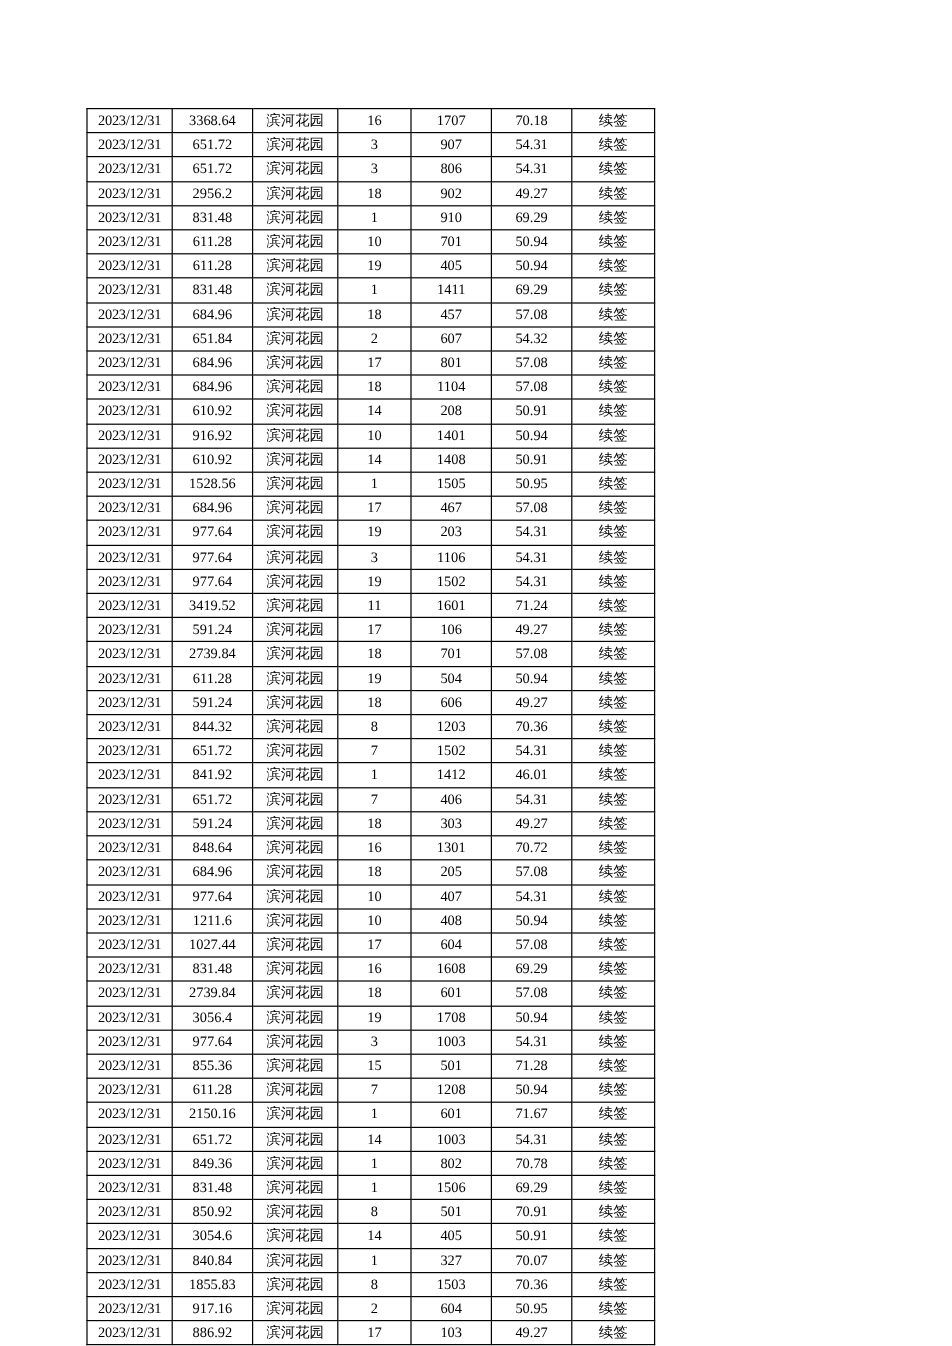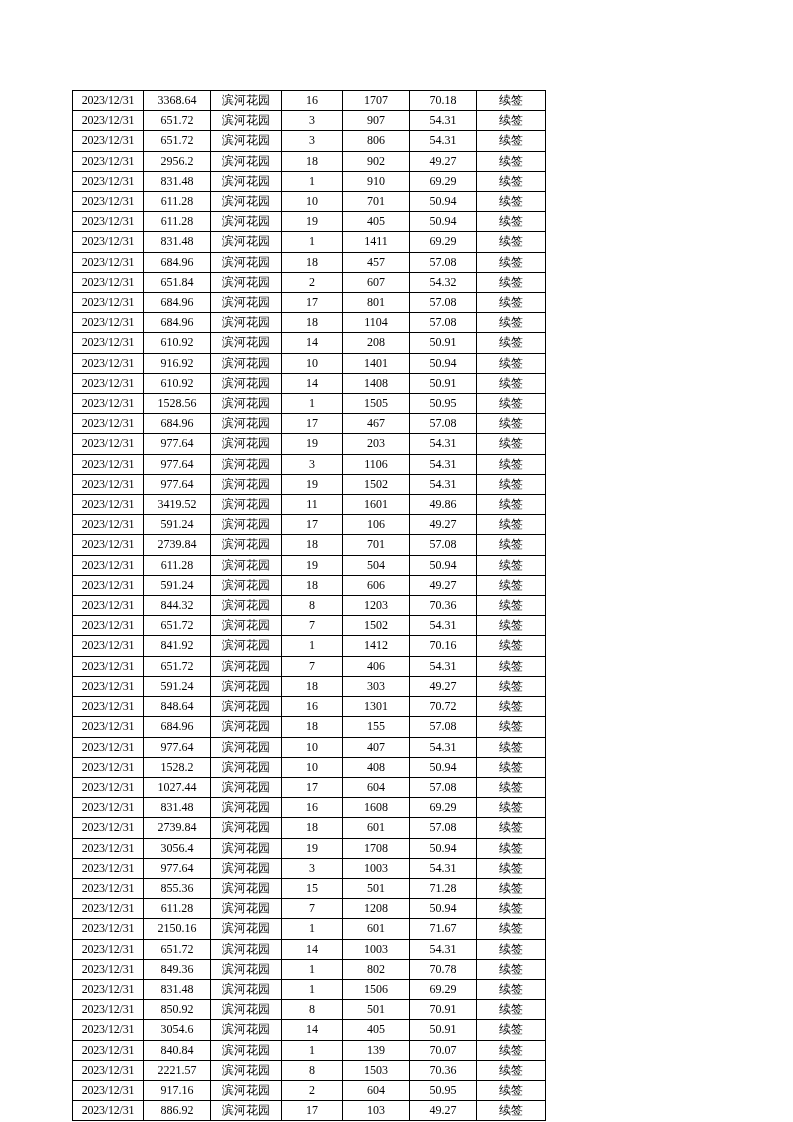--- a/index.html
+++ b/index.html
@@ -236,21 +236,21 @@
             <td class="c-room">1502</td>
             <td class="c-area">54.31</td>
             <td class="c-status">续签</td>
           </tr>
           <tr>
             <td class="c-date">2023/12/31</td>
             <td class="c-amount">3419.52</td>
             <td class="c-proj">滨河花园</td>
             <td class="c-bldg">11</td>
             <td class="c-room">1601</td>
-            <td class="c-area">49.86</td>
+            <td class="c-area">71.24</td>
             <td class="c-status">续签</td>
           </tr>
           <tr>
             <td class="c-date">2023/12/31</td>
             <td class="c-amount">591.24</td>
             <td class="c-proj">滨河花园</td>
             <td class="c-bldg">17</td>
             <td class="c-room">106</td>
             <td class="c-area">49.27</td>
             <td class="c-status">续签</td>
@@ -299,21 +299,21 @@
             <td class="c-room">1502</td>
             <td class="c-area">54.31</td>
             <td class="c-status">续签</td>
           </tr>
           <tr>
             <td class="c-date">2023/12/31</td>
             <td class="c-amount">841.92</td>
             <td class="c-proj">滨河花园</td>
             <td class="c-bldg">1</td>
             <td class="c-room">1412</td>
-            <td class="c-area">70.16</td>
+            <td class="c-area">46.01</td>
             <td class="c-status">续签</td>
           </tr>
           <tr>
             <td class="c-date">2023/12/31</td>
             <td class="c-amount">651.72</td>
             <td class="c-proj">滨河花园</td>
             <td class="c-bldg">7</td>
             <td class="c-room">406</td>
             <td class="c-area">54.31</td>
             <td class="c-status">续签</td>
@@ -334,36 +334,36 @@
             <td class="c-bldg">16</td>
             <td class="c-room">1301</td>
             <td class="c-area">70.72</td>
             <td class="c-status">续签</td>
           </tr>
           <tr>
             <td class="c-date">2023/12/31</td>
             <td class="c-amount">684.96</td>
             <td class="c-proj">滨河花园</td>
             <td class="c-bldg">18</td>
-            <td class="c-room">155</td>
+            <td class="c-room">205</td>
             <td class="c-area">57.08</td>
             <td class="c-status">续签</td>
           </tr>
           <tr>
             <td class="c-date">2023/12/31</td>
             <td class="c-amount">977.64</td>
             <td class="c-proj">滨河花园</td>
             <td class="c-bldg">10</td>
             <td class="c-room">407</td>
             <td class="c-area">54.31</td>
             <td class="c-status">续签</td>
           </tr>
           <tr>
             <td class="c-date">2023/12/31</td>
-            <td class="c-amount">1528.2</td>
+            <td class="c-amount">1211.6</td>
             <td class="c-proj">滨河花园</td>
             <td class="c-bldg">10</td>
             <td class="c-room">408</td>
             <td class="c-area">50.94</td>
             <td class="c-status">续签</td>
           </tr>
           <tr>
             <td class="c-date">2023/12/31</td>
             <td class="c-amount">1027.44</td>
             <td class="c-proj">滨河花园</td>
@@ -478,27 +478,27 @@
             <td class="c-bldg">14</td>
             <td class="c-room">405</td>
             <td class="c-area">50.91</td>
             <td class="c-status">续签</td>
           </tr>
           <tr>
             <td class="c-date">2023/12/31</td>
             <td class="c-amount">840.84</td>
             <td class="c-proj">滨河花园</td>
             <td class="c-bldg">1</td>
-            <td class="c-room">139</td>
+            <td class="c-room">327</td>
             <td class="c-area">70.07</td>
             <td class="c-status">续签</td>
           </tr>
           <tr>
             <td class="c-date">2023/12/31</td>
-            <td class="c-amount">2221.57</td>
+            <td class="c-amount">1855.83</td>
             <td class="c-proj">滨河花园</td>
             <td class="c-bldg">8</td>
             <td class="c-room">1503</td>
             <td class="c-area">70.36</td>
             <td class="c-status">续签</td>
           </tr>
           <tr>
             <td class="c-date">2023/12/31</td>
             <td class="c-amount">917.16</td>
             <td class="c-proj">滨河花园</td>

